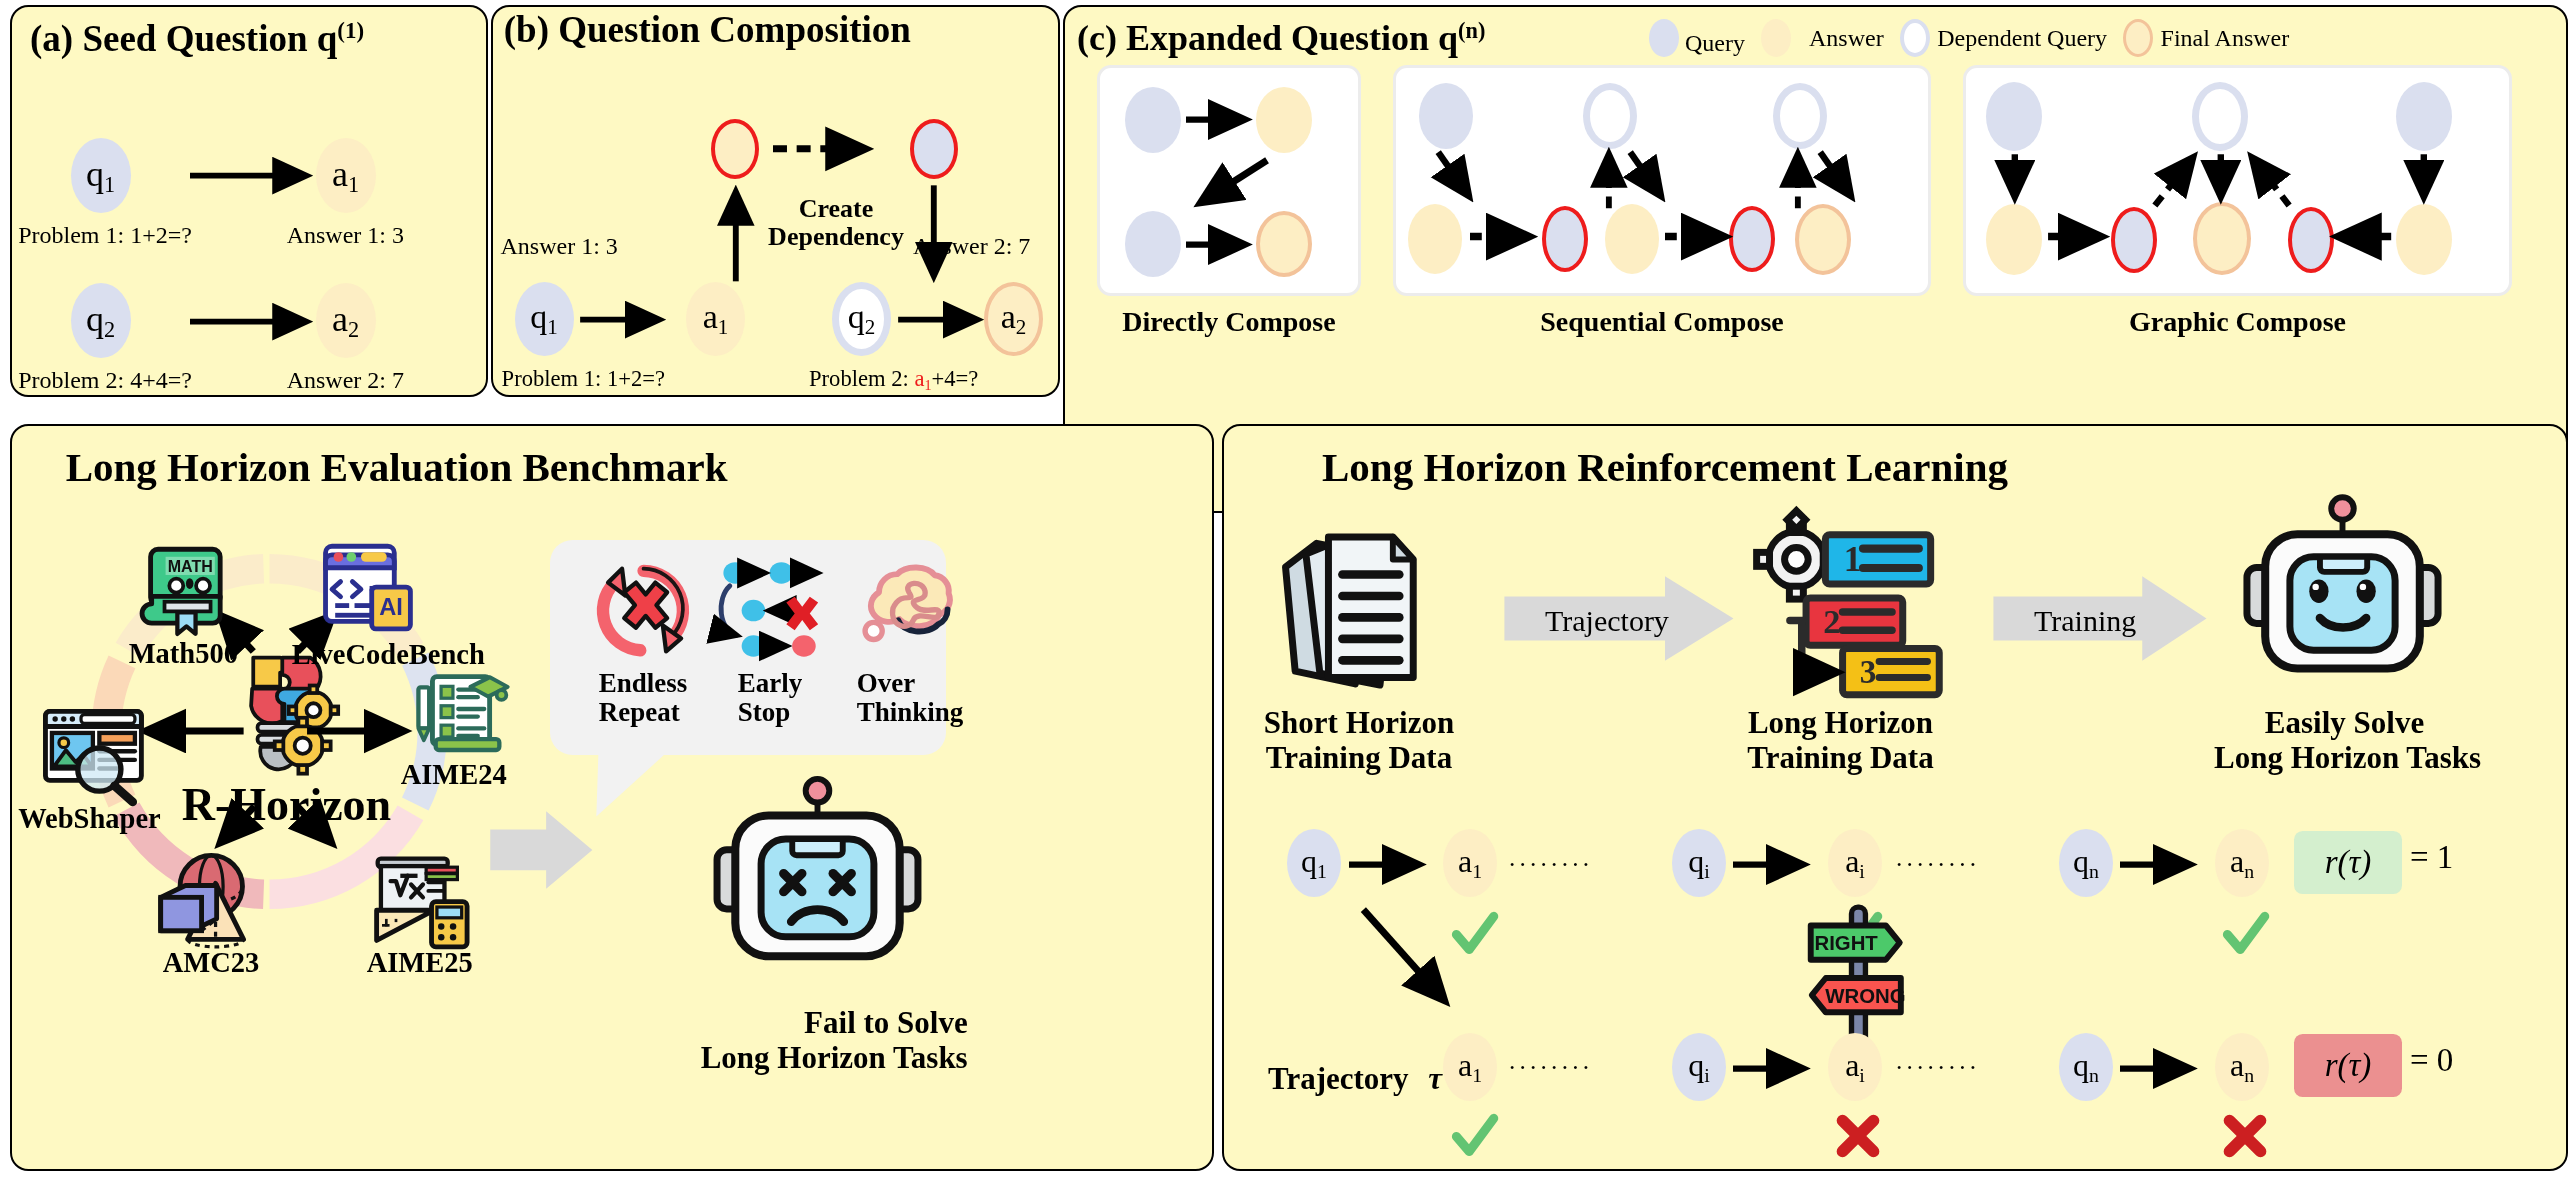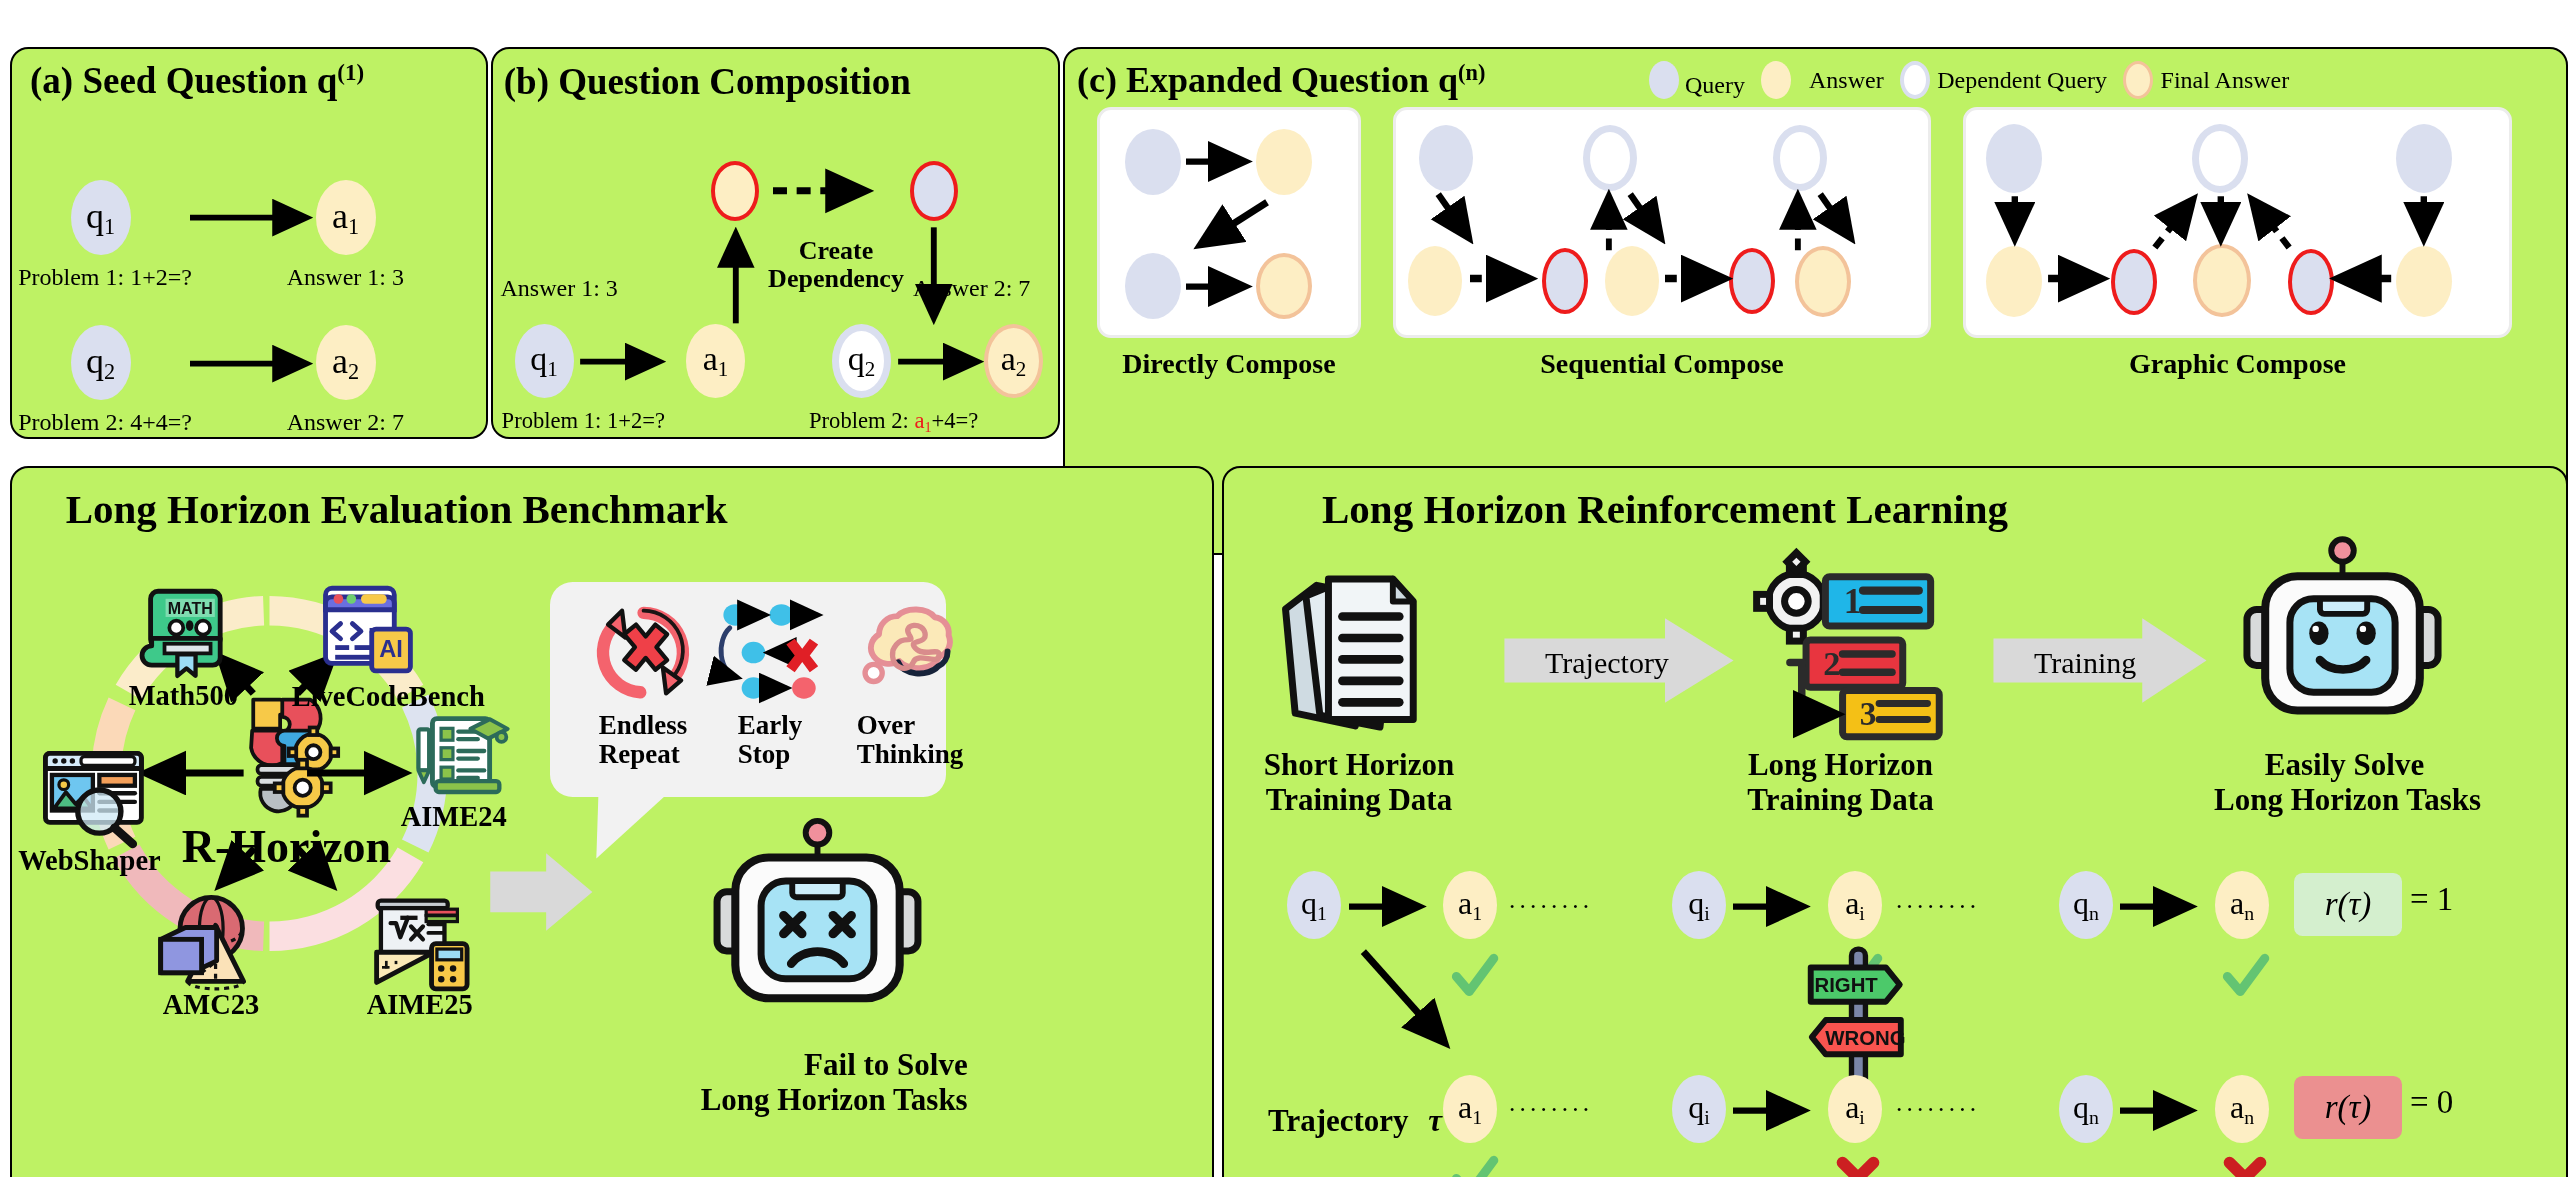--- a/index.html
+++ b/index.html
@@ -1,17 +1,17 @@
 <!DOCTYPE html>
 <html style="font-size:8.6px"><head>
 <meta charset="utf-8">
 <style>
   html,body{margin:0;padding:0;background:#fff;}
   body{width:2576px;height:1177px;position:relative;font-family:"Liberation Serif",serif;}
-  .panel{position:absolute;border:2.7px solid #000;border-radius:18.3px;background:#bef264;box-sizing:border-box;margin-top:42px;}
+  .panel{position:absolute;border:2.7px solid #000;border-radius:18.3px;background:#fef9c3;box-sizing:border-box;}
   .ptitle{font-weight:bold;color:#000;white-space:nowrap;}
   .txt{position:absolute;white-space:nowrap;color:#000;}
   .node{position:absolute;border-radius:50%;box-sizing:border-box;display:flex;align-items:center;justify-content:center;}
   .qfill{background:#dadfef;}
   .afill{background:#fdeec4;}
   .depq{background:#fff;border:7.5px solid #dadfef;}
   .finala{background:#fdeec4;border:4.8px solid #f3c39a;}
   .redring{background:#dadfef;border:4.8px solid #ee1c1c;}
   .redringy{background:#fdeec4;border:4.8px solid #ee1c1c;}
   .sub{font-size:.62em;vertical-align:-0.28em;}
@@ -54,21 +54,21 @@
     <line x1="0" y1="16" x2="215" y2="16" stroke="#000" stroke-width="11" marker-end="url(#ah)"></line>
   </svg>
   <div class="node afill" style="left:304px;top:276px;width:60px;height:75px;">
     <span style="font-size:36px;"><span>a</span><span class="sub">2</span></span>
   </div>
   <div class="txt" style="left:6.5px;top:360px;font-size:24px;">Problem 2: 4+4=?</div>
   <div class="txt" style="left:275px;top:360px;font-size:24px;">Answer 2: 7</div>
 </div>
 
 <div class="panel" style="left:491px;top:5.4px;width:569px;height:392px;">
-  <div class="ptitle txt" style="left:10.8px;top:11px;font-size:37px;">(b) Question Composition</div>
+  <div class="ptitle txt" style="left:10.8px;top:1px;font-size:37px;">(b) Question Composition</div>
 
   <div class="node redringy" style="left:218px;top:112px;width:48px;height:60px;"></div>
   <svg style="left:280px;top:132px;width:129px;height:24px;" viewBox="0 0 240 44" width="129" height="24">
     <line x1="0" y1="18" x2="170" y2="18" stroke="#000" stroke-width="13" stroke-dasharray="26,18" marker-end="url(#ah)"></line>
   </svg>
   <div class="node redring" style="left:417px;top:112px;width:48px;height:60px;"></div>
 
   <svg style="left:230px;top:178px;width:32px;height:102px;" viewBox="0 0 60 190" width="32" height="102">
     <line x1="24" y1="180" x2="24" y2="14" stroke="#000" stroke-width="11" marker-end="url(#ah)"></line>
   </svg>

